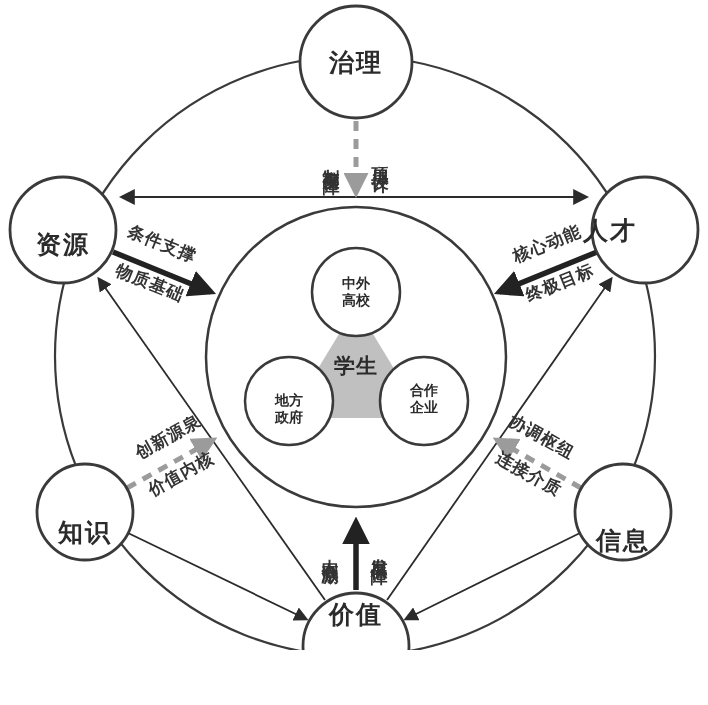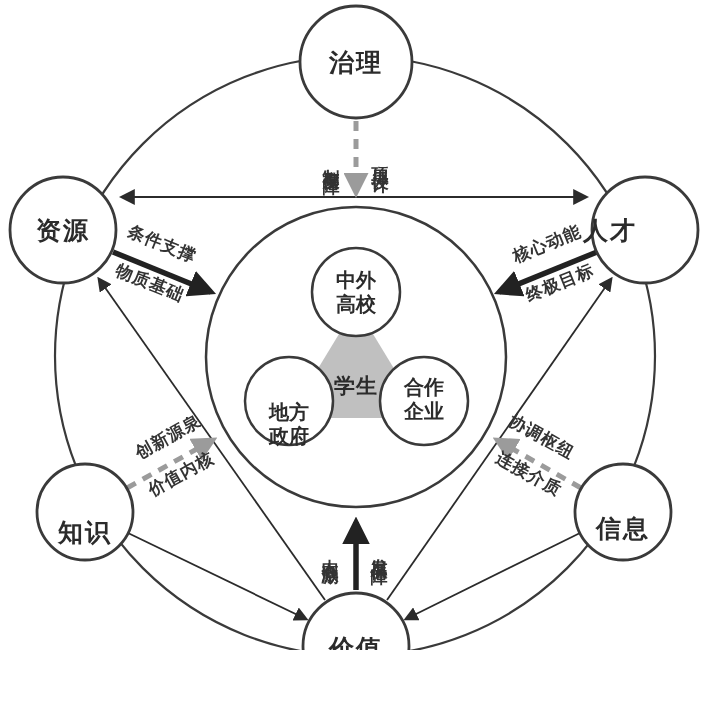--- a/index.html
+++ b/index.html
@@ -12,22 +12,22 @@
   }
   .stage svg{position:absolute;left:0;top:0;}
   .lbl{
     position:absolute;
     font-weight:bold;
     color:#2b2b2b;
     white-space:nowrap;
     transform:translate(-50%,-50%);
   }
   .node-lbl{font-size:25px;letter-spacing:2px;}
-  .small-lbl{font-size:20px;white-space:pre-line;text-align:center;line-height:1.2;}
-  .student-lbl{font-size:21px;letter-spacing:1px;margin-top:20px;}
+  .small-lbl{font-size:14px;white-space:pre-line;text-align:center;line-height:1.2;}
+  .student-lbl{font-size:21px;letter-spacing:1px;}
   .arrow-lbl{font-size:17px;letter-spacing:1px;color:#333;}
   .vert{writing-mode:vertical-rl;letter-spacing:3px;}
 </style>
 </head>
 <body>
 
 <div class="stage">
 
   <svg width="708" height="705" viewBox="0 0 708 705">
     <defs>
@@ -73,29 +73,29 @@
 
     <circle cx="356" cy="62" r="56" fill="#ffffff" stroke="#3a3a3a" stroke-width="2.8"></circle>
     <circle cx="63" cy="230" r="53" fill="#ffffff" stroke="#3a3a3a" stroke-width="2.8"></circle>
     <circle cx="645" cy="230" r="53" fill="#ffffff" stroke="#3a3a3a" stroke-width="2.8"></circle>
     <circle cx="85" cy="512" r="48" fill="#ffffff" stroke="#3a3a3a" stroke-width="2.8"></circle>
     <circle cx="623" cy="512" r="48" fill="#ffffff" stroke="#3a3a3a" stroke-width="2.8"></circle>
     <circle cx="356" cy="646" r="53" fill="#ffffff" stroke="#3a3a3a" stroke-width="2.8"></circle>
   </svg>
 
   <div class="lbl node-lbl" style="left:356px;top:62px">治理</div>
-  <div class="lbl node-lbl" style="left:63px;top:230px">资源</div>
+  <div class="lbl node-lbl" style="left:63px;top:244px">资源</div>
   <div class="lbl node-lbl" style="left:610px;top:230px">人才</div>
   <div class="lbl node-lbl" style="left:85px;top:532px">知识</div>
-  <div class="lbl node-lbl" style="left:623px;top:528px">信息</div>
-  <div class="lbl node-lbl" style="left:356px;top:648px">价值</div>
+  <div class="lbl node-lbl" style="left:623px;top:540px">信息</div>
+  <div class="lbl node-lbl" style="left:356px;top:614px">价值</div>
 
   <div class="lbl small-lbl" style="left:356px;top:292px">中外
 高校</div>
-  <div class="lbl small-lbl" style="left:289px;top:424px">地方
+  <div class="lbl small-lbl" style="left:289px;top:409px">地方
 政府</div>
   <div class="lbl small-lbl" style="left:424px;top:399px">合作
 企业</div>
   <div class="lbl student-lbl" style="left:356px;top:366px">学生</div>
 
   <div class="lbl arrow-lbl vert" style="left:332px;top:161px">制度保障</div>
   <div class="lbl arrow-lbl vert" style="left:381px;top:159px">顶层设计</div>
 
   <div class="lbl arrow-lbl" style="left:162px;top:244px;transform:translate(-50%,-50%) rotate(22deg)">条件支撑</div>
   <div class="lbl arrow-lbl" style="left:150px;top:283px;transform:translate(-50%,-50%) rotate(22deg)">物质基础</div>

